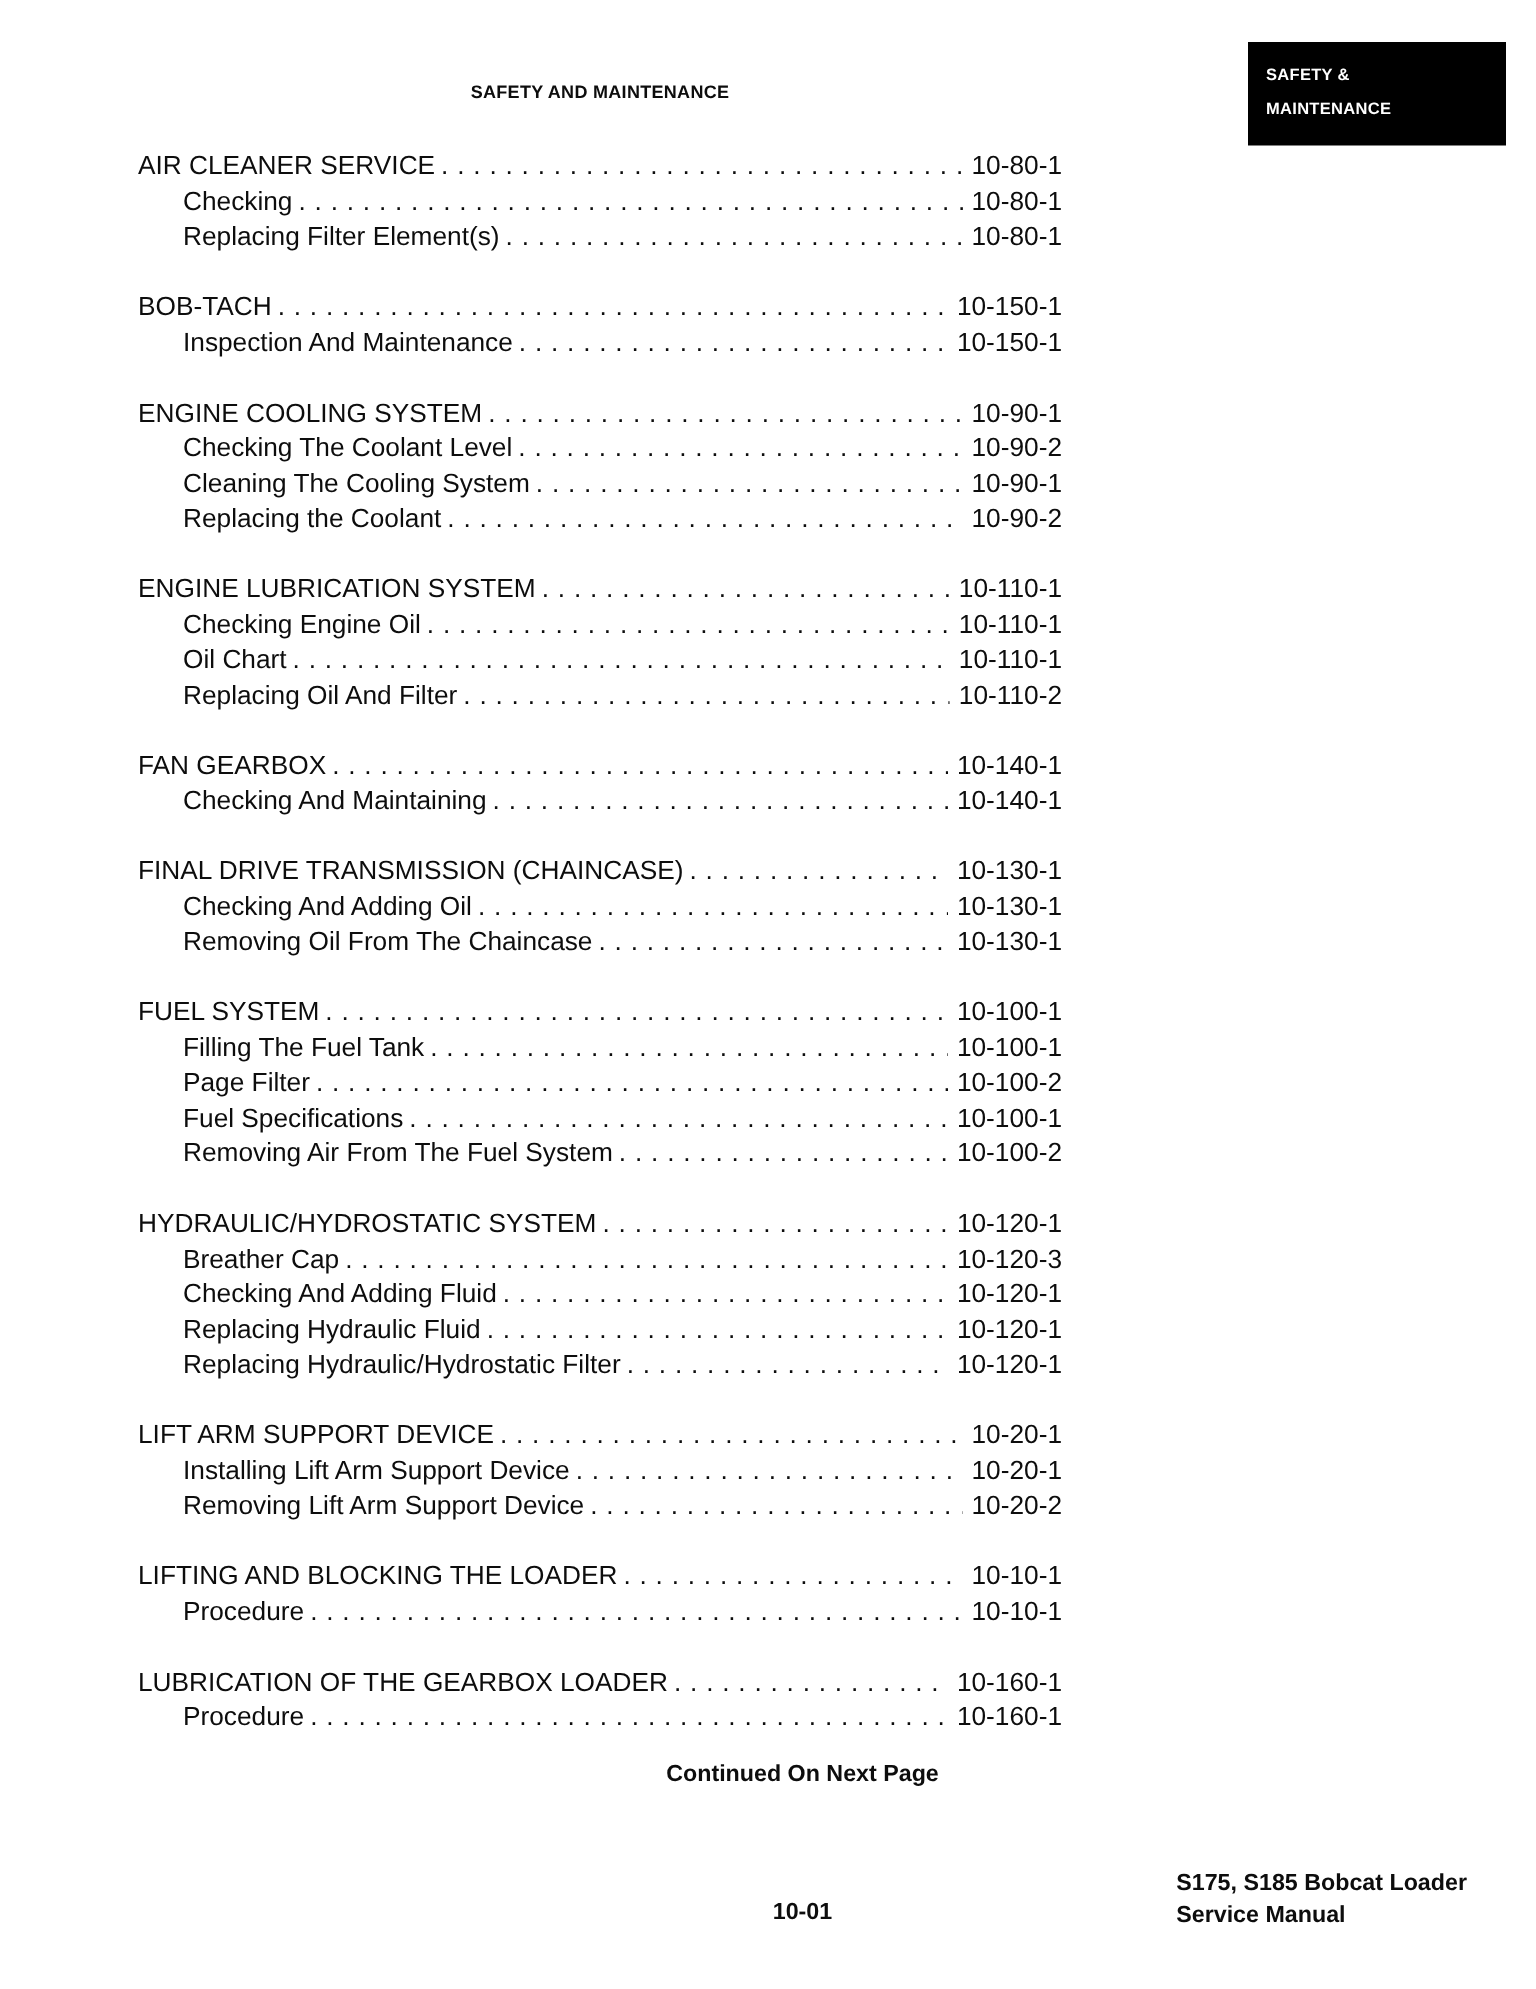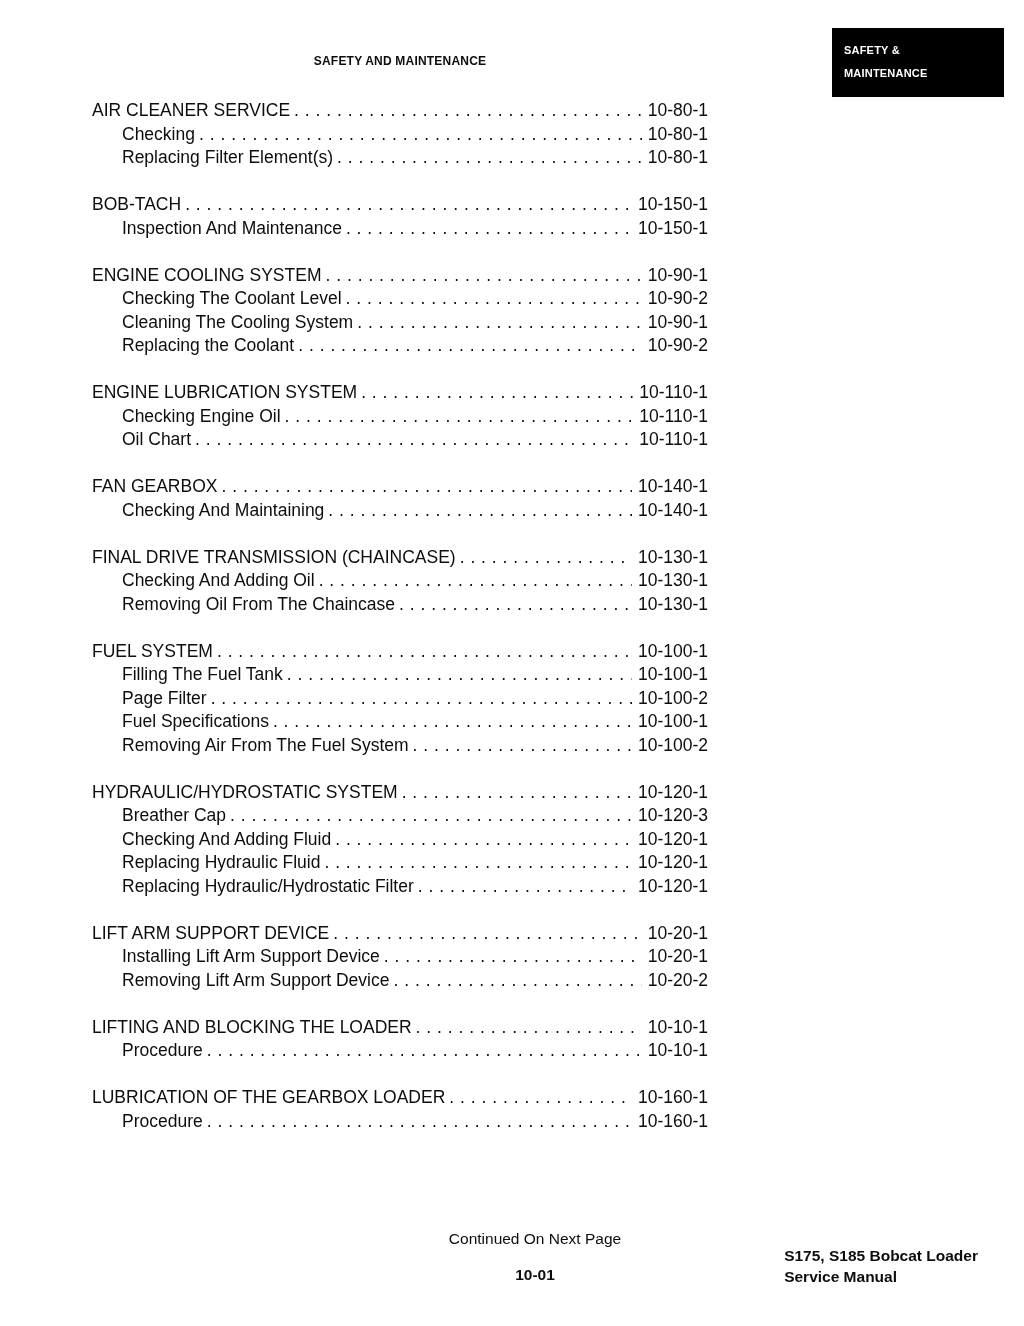--- a/index.html
+++ b/index.html
@@ -63,24 +63,24 @@
     min-width: 12px;
   }
   .toc-leader::after {
     content: ". . . . . . . . . . . . . . . . . . . . . . . . . . . . . . . . . . . . . . . . . . . . . . . . . . . . . . . . . . . . . . . . . . . . . . . .";
     letter-spacing: 0.5px;
   }
   .toc-page { flex: 0 0 auto; text-align: right; }
   
   .continued-note {
     position: absolute;
-    top: 1230px; left: 535px;
+    top: 1174px; left: 535px;
     transform: translateX(-50%);
     font-size: 15.5px;
-    font-weight: normal;
+    font-weight: bold;
     white-space: nowrap;
   }
   .page-number {
     position: absolute;
     top: 1266px; left: 535px;
     transform: translateX(-50%);
     font-size: 15.5px;
     font-weight: bold;
   }
   .manual-ref {
@@ -164,20 +164,25 @@
         <div class="toc-row sub">
     <span class="toc-label">Checking Engine Oil</span>
     <span class="toc-leader"></span>
     <span class="toc-page">10-110-1</span>
   </div>
         <div class="toc-row sub">
     <span class="toc-label">Oil Chart</span>
     <span class="toc-leader"></span>
     <span class="toc-page">10-110-1</span>
   </div>
+        <div class="toc-row sub">
+    <span class="toc-label">Replacing Oil And Filter</span>
+    <span class="toc-leader"></span>
+    <span class="toc-page">10-110-2</span>
+  </div>
       </div>
       <div class="toc-section">
         <div class="toc-row">
     <span class="toc-label">FAN GEARBOX</span>
     <span class="toc-leader"></span>
     <span class="toc-page">10-140-1</span>
   </div>
         <div class="toc-row sub">
     <span class="toc-label">Checking And Maintaining</span>
     <span class="toc-leader"></span>

